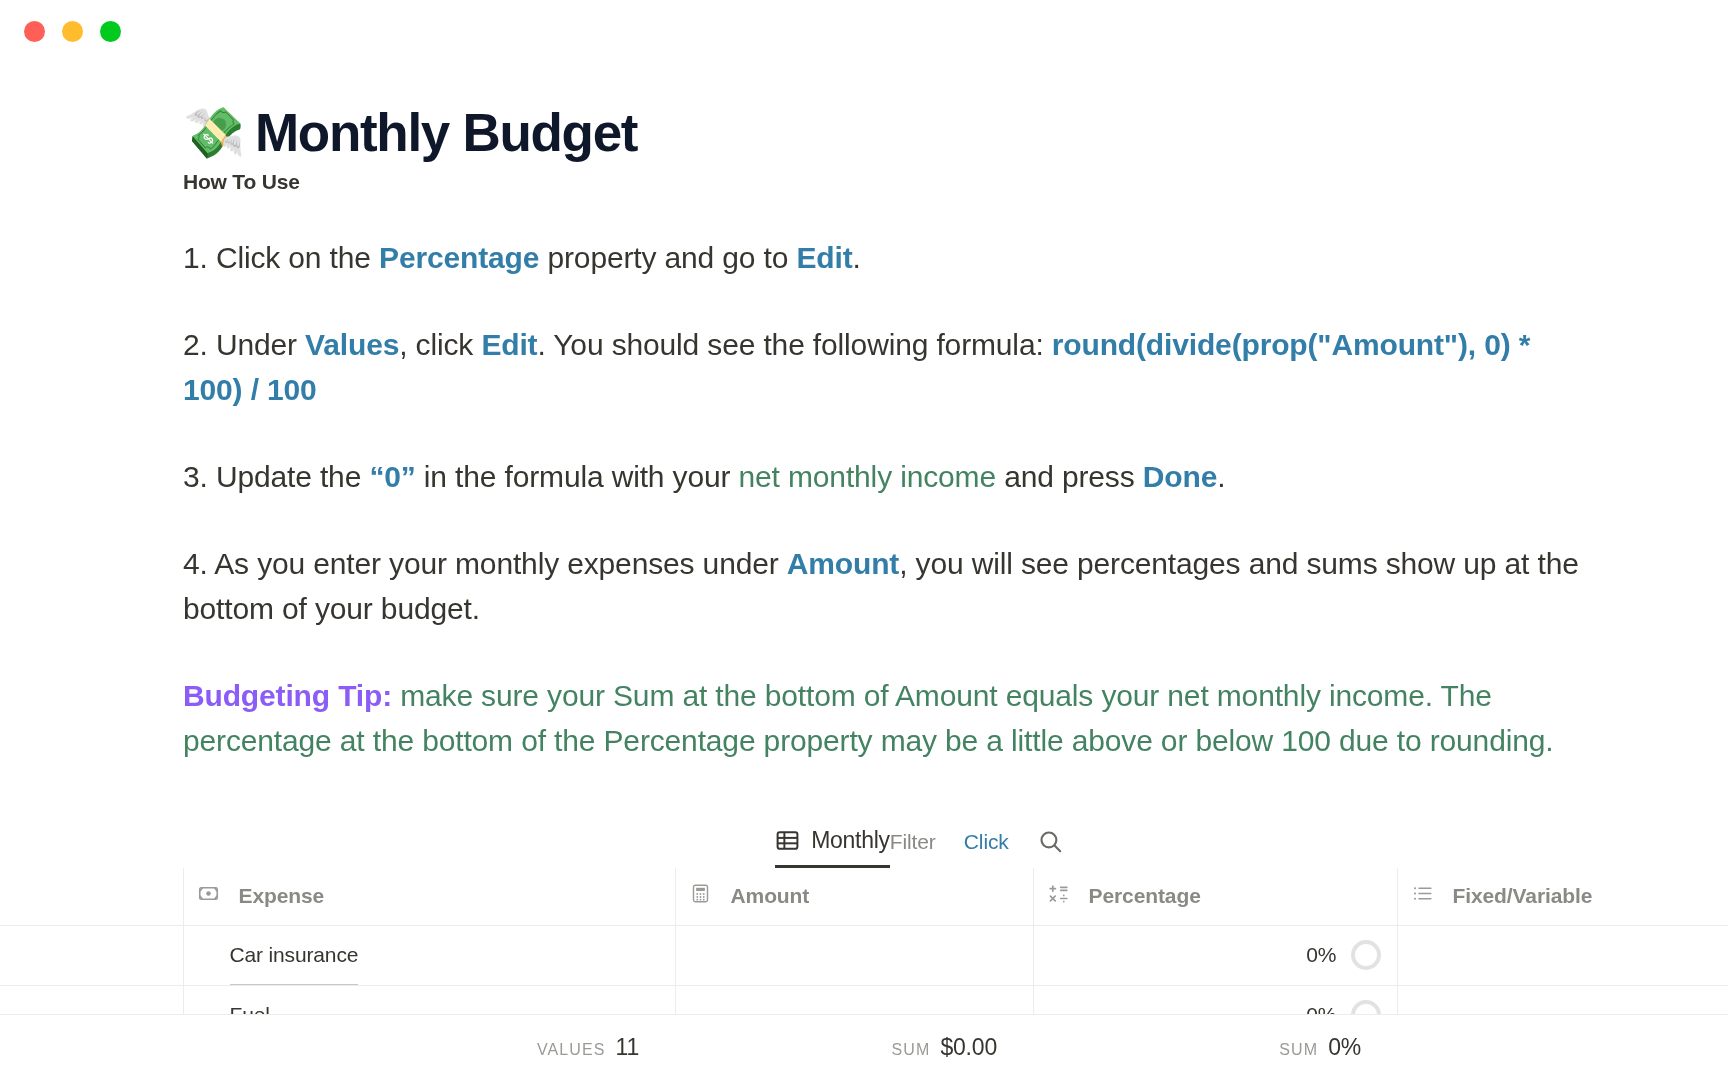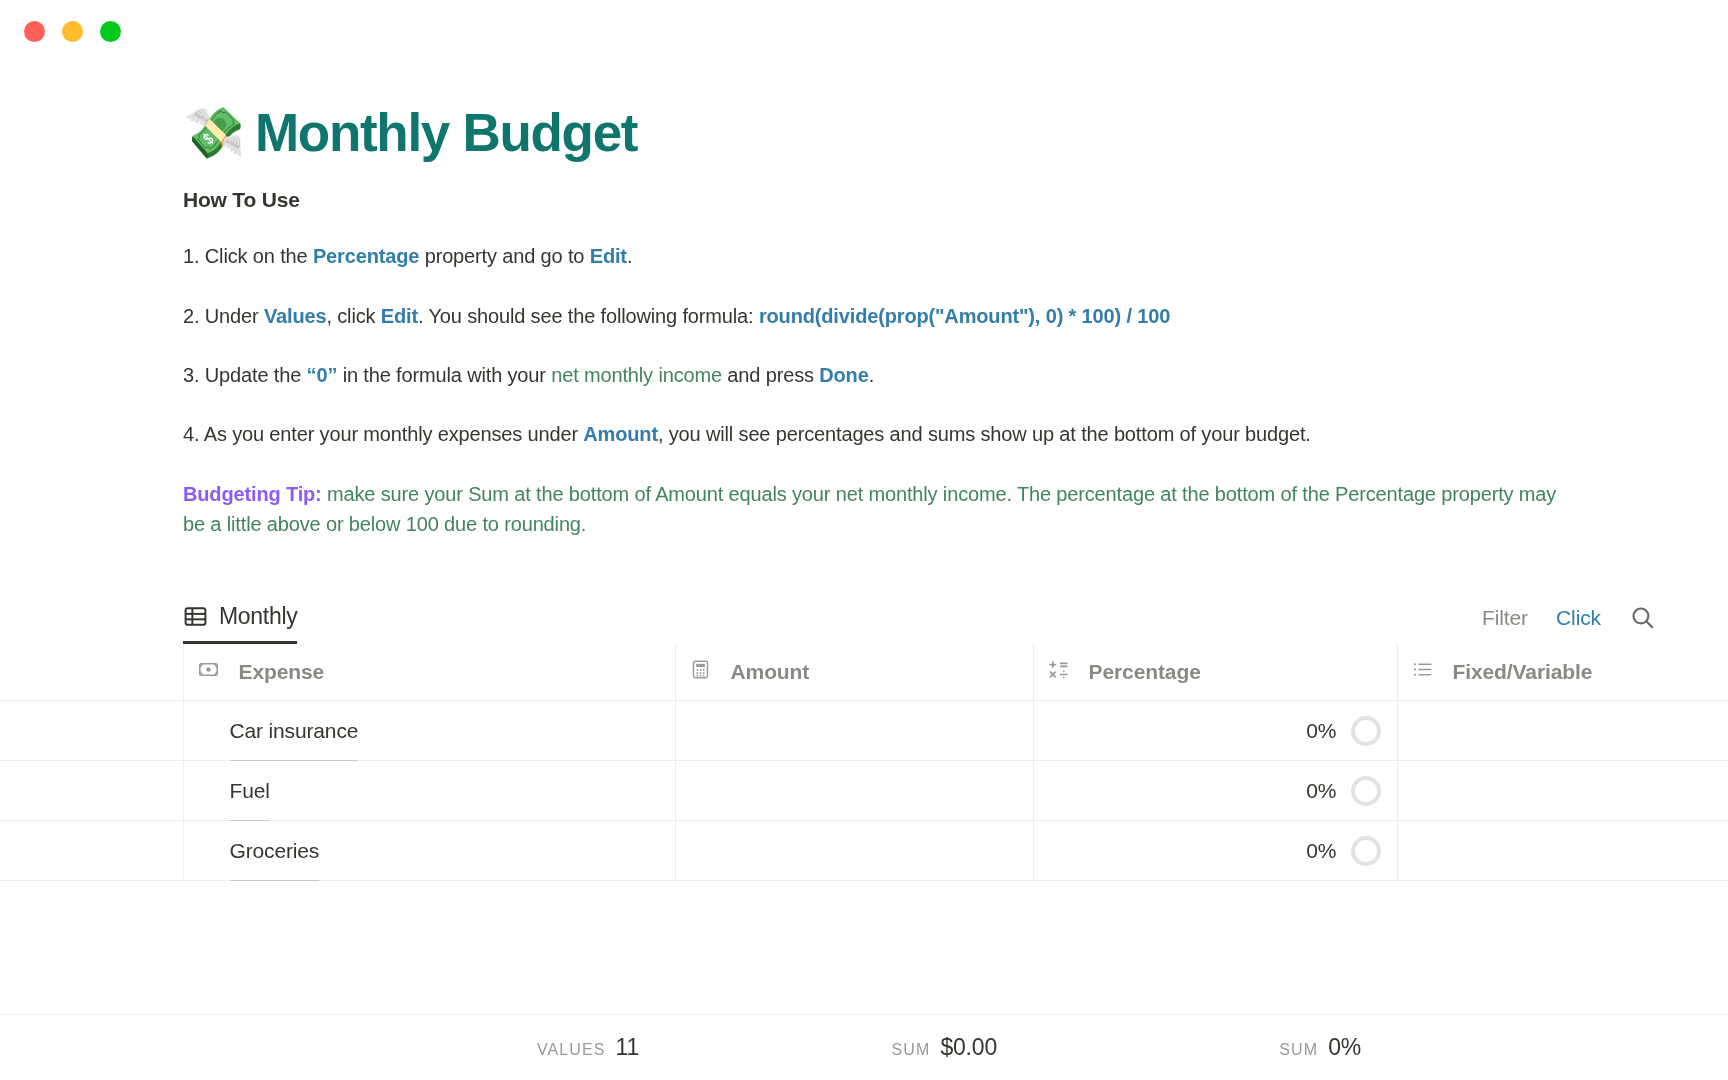--- a/index.html
+++ b/index.html
@@ -61,35 +61,35 @@
     font-size: 50px;
     line-height: 1;
     display: inline-block;
     width: 58px;
     filter: saturate(1.05);
   }
   .page-title {
     font-size: 53px;
     font-weight: 800;
     letter-spacing: -1.3px;
-    color: #0f766e;
+    color: #0f172a;
     line-height: 1.1;
   }
 
   .howto {
-    margin-top: 26px;
+    margin-top: 8px;
     font-size: 21px;
     font-weight: 700;
     color: #37352f;
     letter-spacing: -0.2px;
   }
 
   .para {
-    margin-top: 29px;
-    font-size: 20px;
+    margin-top: 41px;
+    font-size: 30px;
     line-height: 1.52;
     color: #37352f;
     letter-spacing: -0.15px;
     max-width: 1400px;
   }
 
   .blue { color: #337ea9; font-weight: 700; }
   .green { color: #448361; }
   .green-b { color: #8b5cf6; font-weight: 700; }
   .para.green-para { color: #448361; }
@@ -97,21 +97,21 @@
   
   .db {
     margin-top: 48px;
     padding-left: 183px;
     padding-right: 0px;
   }
 
   .db-toolbar {
     display: flex;
     align-items: flex-end;
-    justify-content: space-between;
+    justify-content: center;
     height: 56px;
     padding-right: 72px;
   }
 
   .db-tab {
     display: flex;
     align-items: center;
     gap: 11px;
     padding-bottom: 11px;
     border-bottom: 3px solid #37352f;

